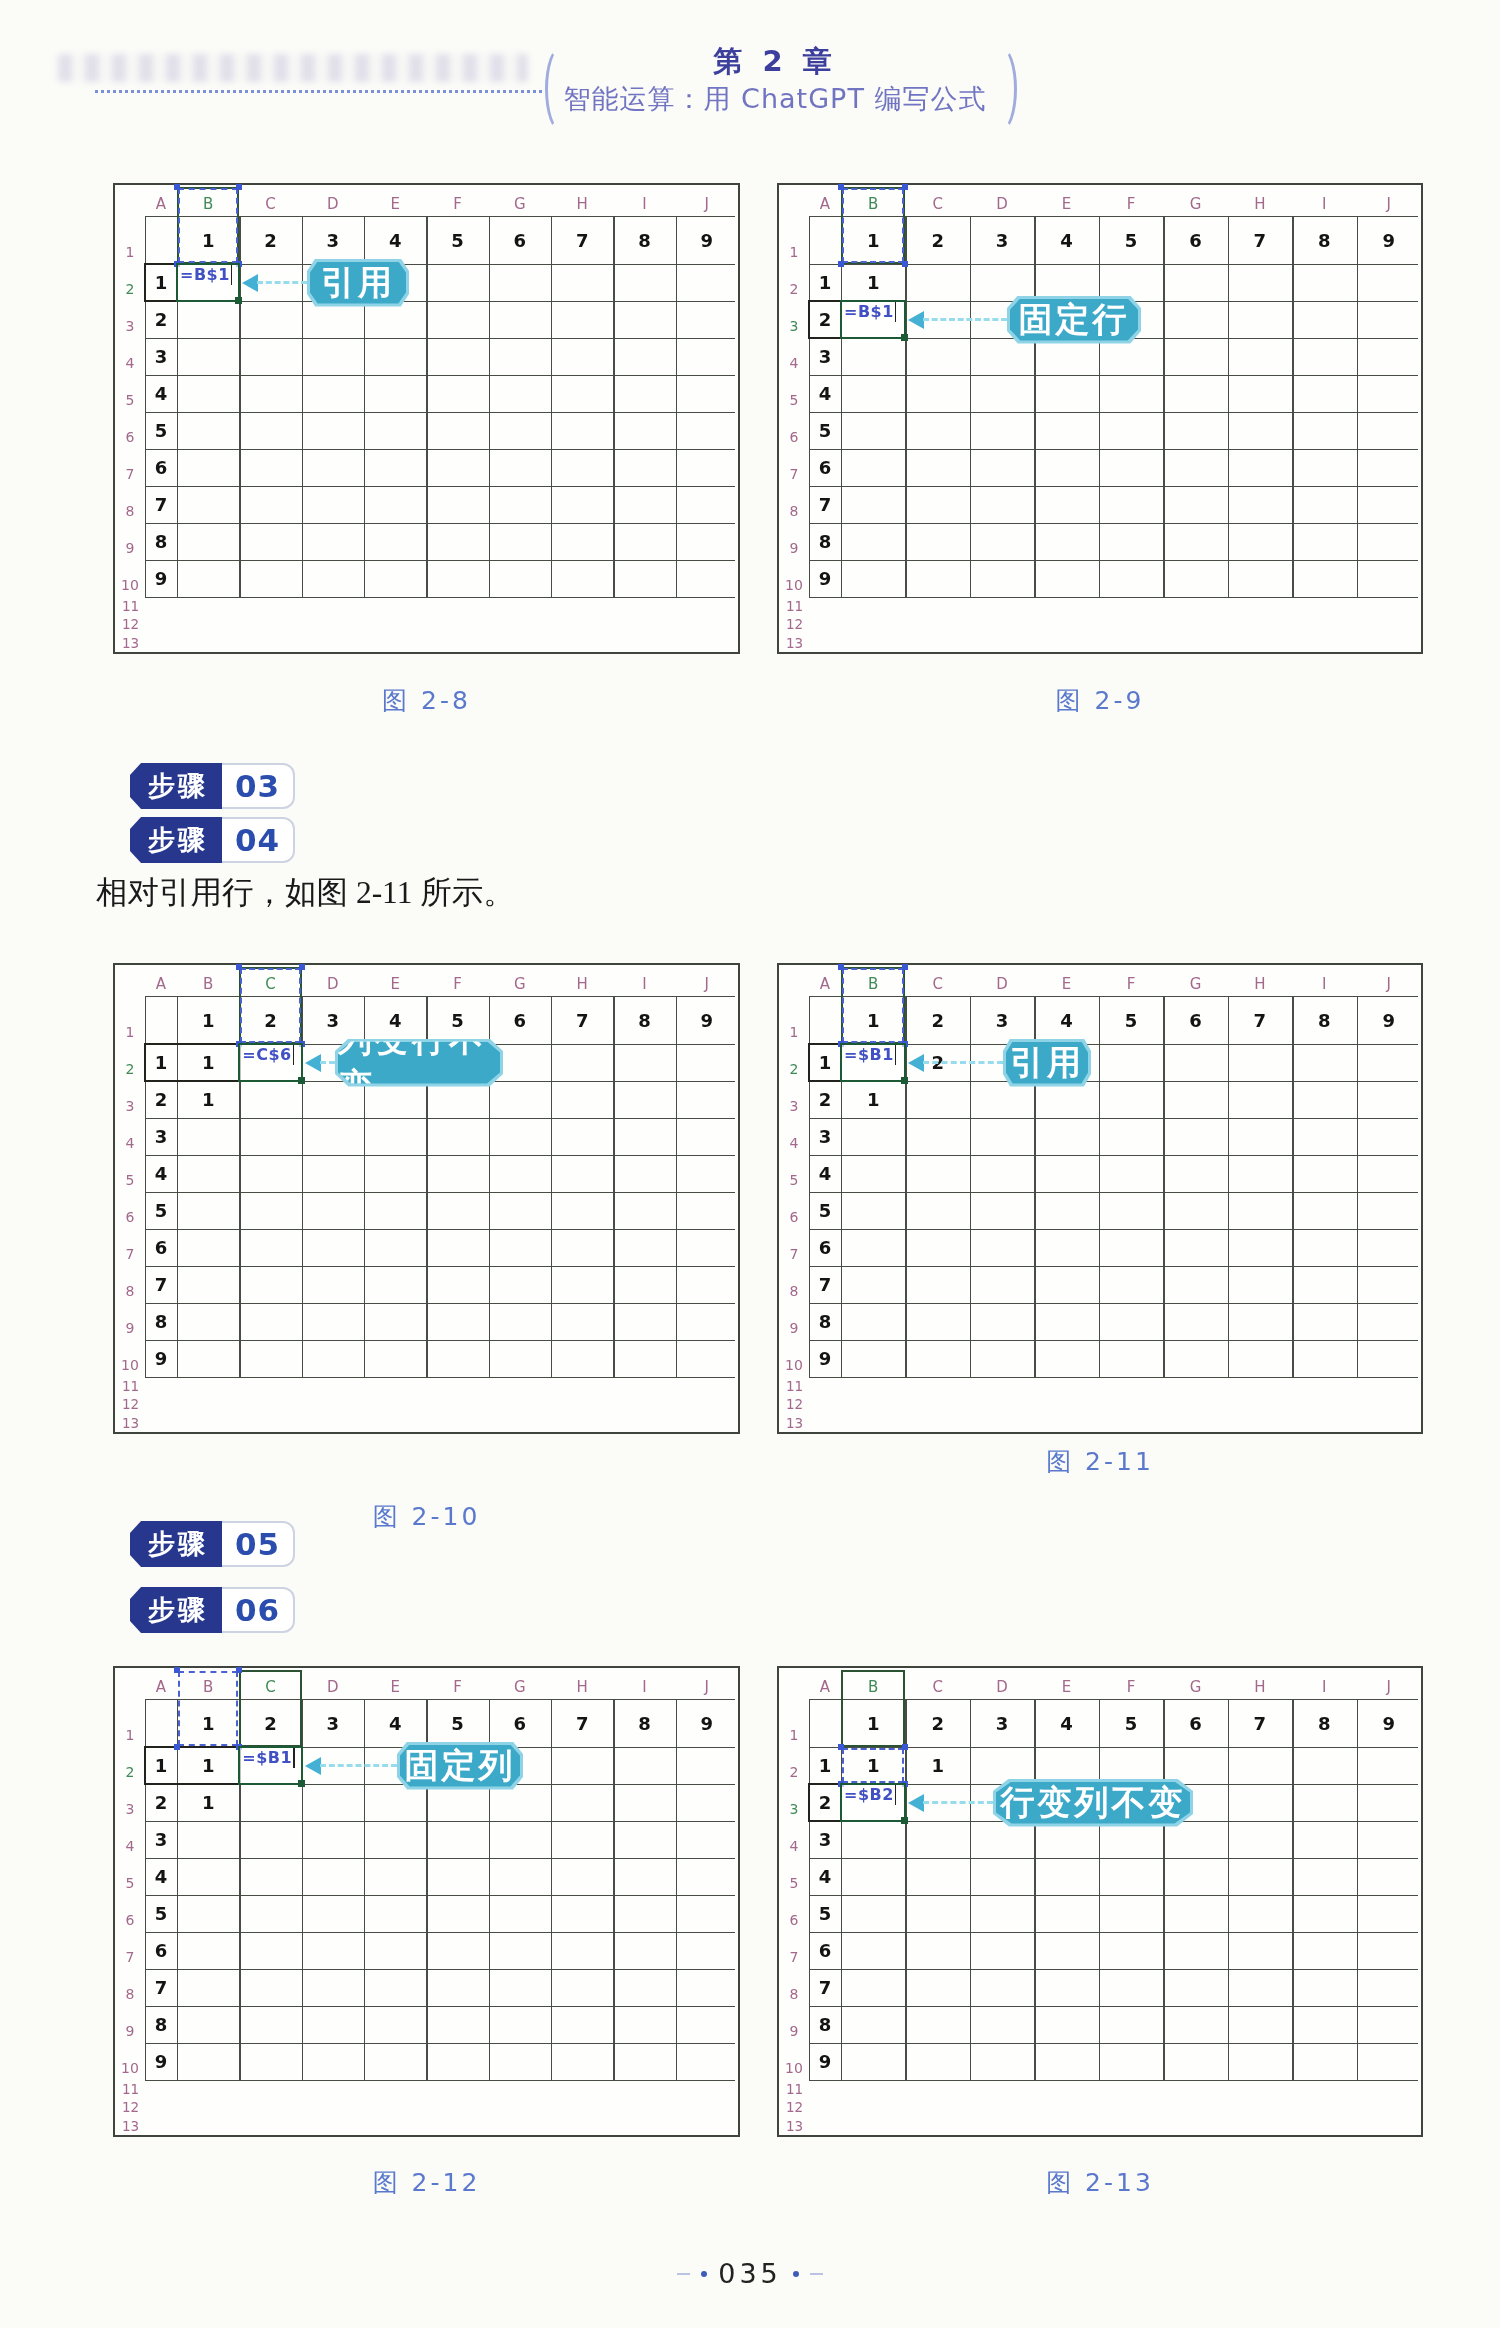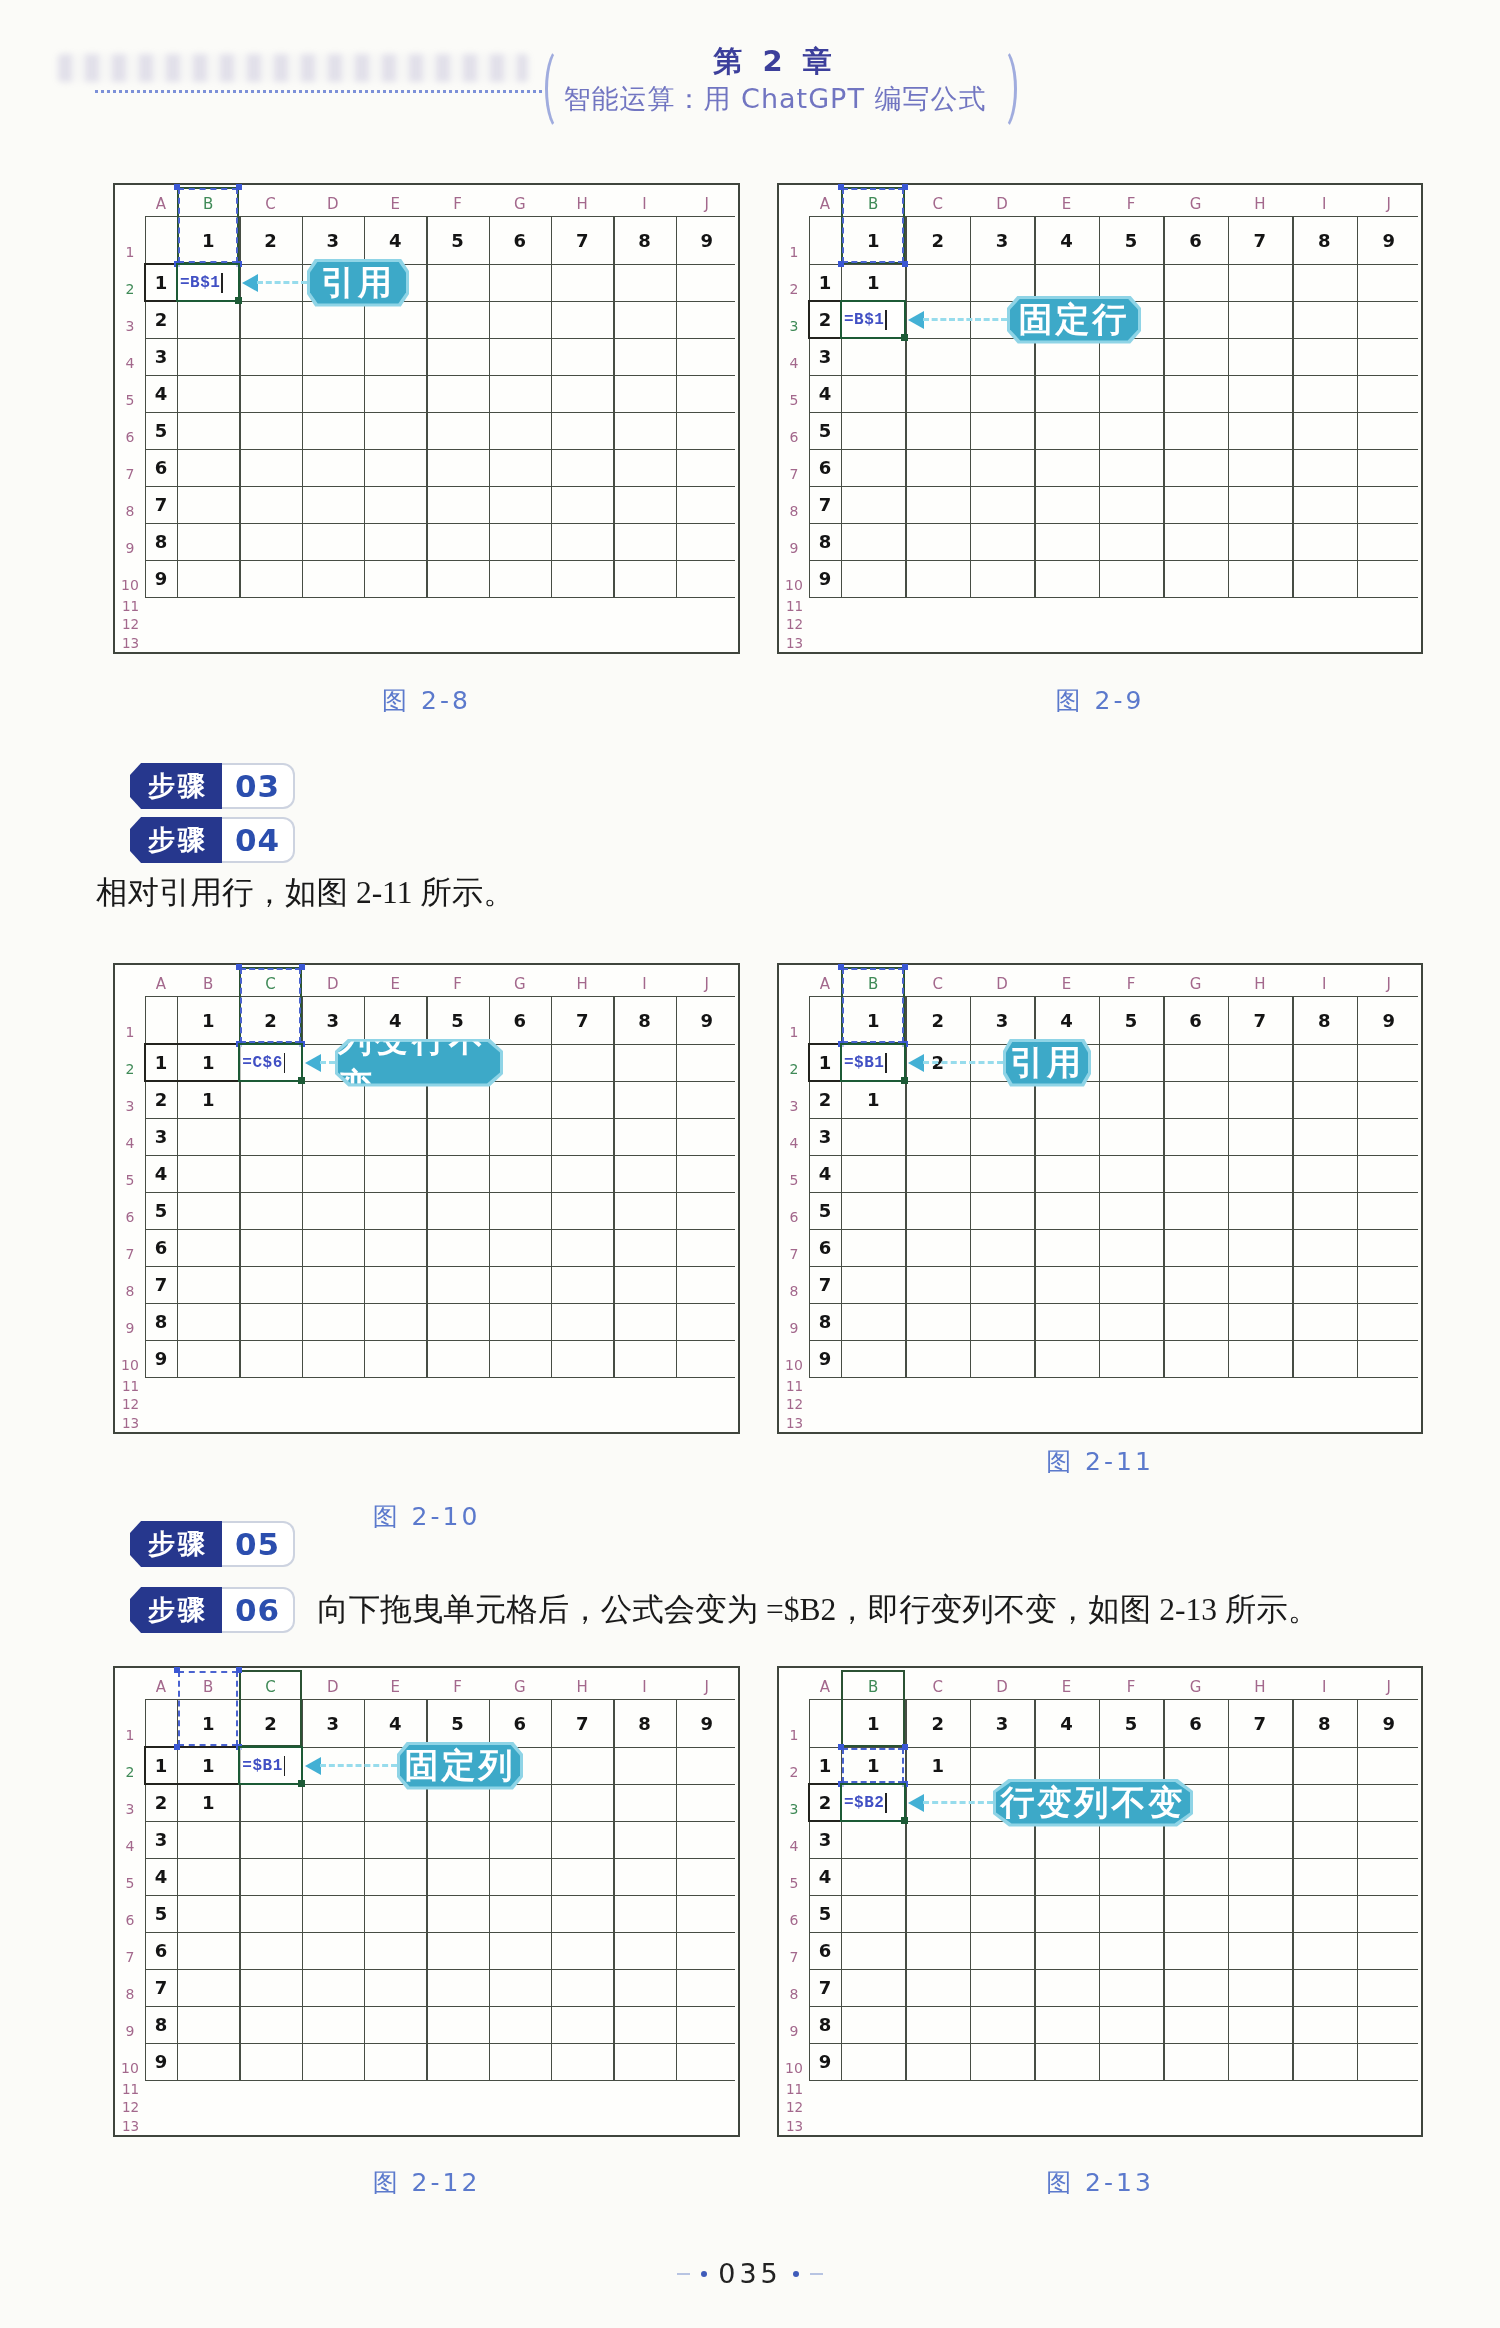--- a/index.html
+++ b/index.html
@@ -47,22 +47,22 @@
   .cell-val{
     position:absolute;display:flex;align-items:center;justify-content:center;
     font-size:18px;font-weight:bold;color:#141414;
   }
   .rangebox{position:absolute;border:2.2px solid #23231d;box-sizing:border-box;}
   .darkbox{position:absolute;border:2px solid #2b5233;box-sizing:border-box;}
   .marquee{position:absolute;border:2px dashed #4a63d0;box-sizing:border-box;}
   .handle{position:absolute;width:6px;height:6px;background:#3a57d4;}
   .editbox{position:absolute;border:2.4px solid #1c5a35;box-sizing:border-box;background:rgba(255,255,255,.65);}
   .formula{
-    position:absolute;left:2px;top:0;right:0;bottom:0;display:flex;align-items:center;
-    font-size:16px;font-weight:600;color:#4150c4;letter-spacing:.5px;white-space:nowrap;font-family:Liberation Mono, monospace;
+    position:absolute;left:2px;top:0;right:0;bottom:0;display:flex;align-items:flex-start;
+    font-size:16px;font-weight:600;color:#4150c4;letter-spacing:.5px;white-space:nowrap;
   }
   .formula .cursor{display:inline-block;width:1.5px;height:20px;background:#222;margin-left:1px;}
   .fill-handle{position:absolute;right:-4px;bottom:-4px;width:7px;height:7px;background:#1c5a35;}
   .arrow-line{position:absolute;height:0;border-top:3px dashed #97dcec;}
   .arrow-head{
     position:absolute;width:0;height:0;
     border-top:9px solid transparent;border-bottom:9px solid transparent;
     border-right:16px solid #43b0d4;
   }
   .callout-outer{
@@ -651,21 +651,20 @@
   <div class="step-badge">
     <span class="badge-label">步骤</span>
     <span class="badge-num">05</span>
   </div>
 </div>
 <div class="step" style="left:130px;top:1587px">
   <div class="step-badge">
     <span class="badge-label">步骤</span>
     <span class="badge-num">06</span>
   </div>
-  <span class="step-text">向下拖曳单元格后，公式会变为 =$B2，即行变列不变，如图 2-13 所示。</span>
 </div>
 
 <div class="page-footer">
   <span class="pf-dash"></span>
   <span class="pf-dot"></span>
   <span class="pf-num">035</span>
   <span class="pf-dot"></span>
   <span class="pf-dash"></span>
 </div>
 

